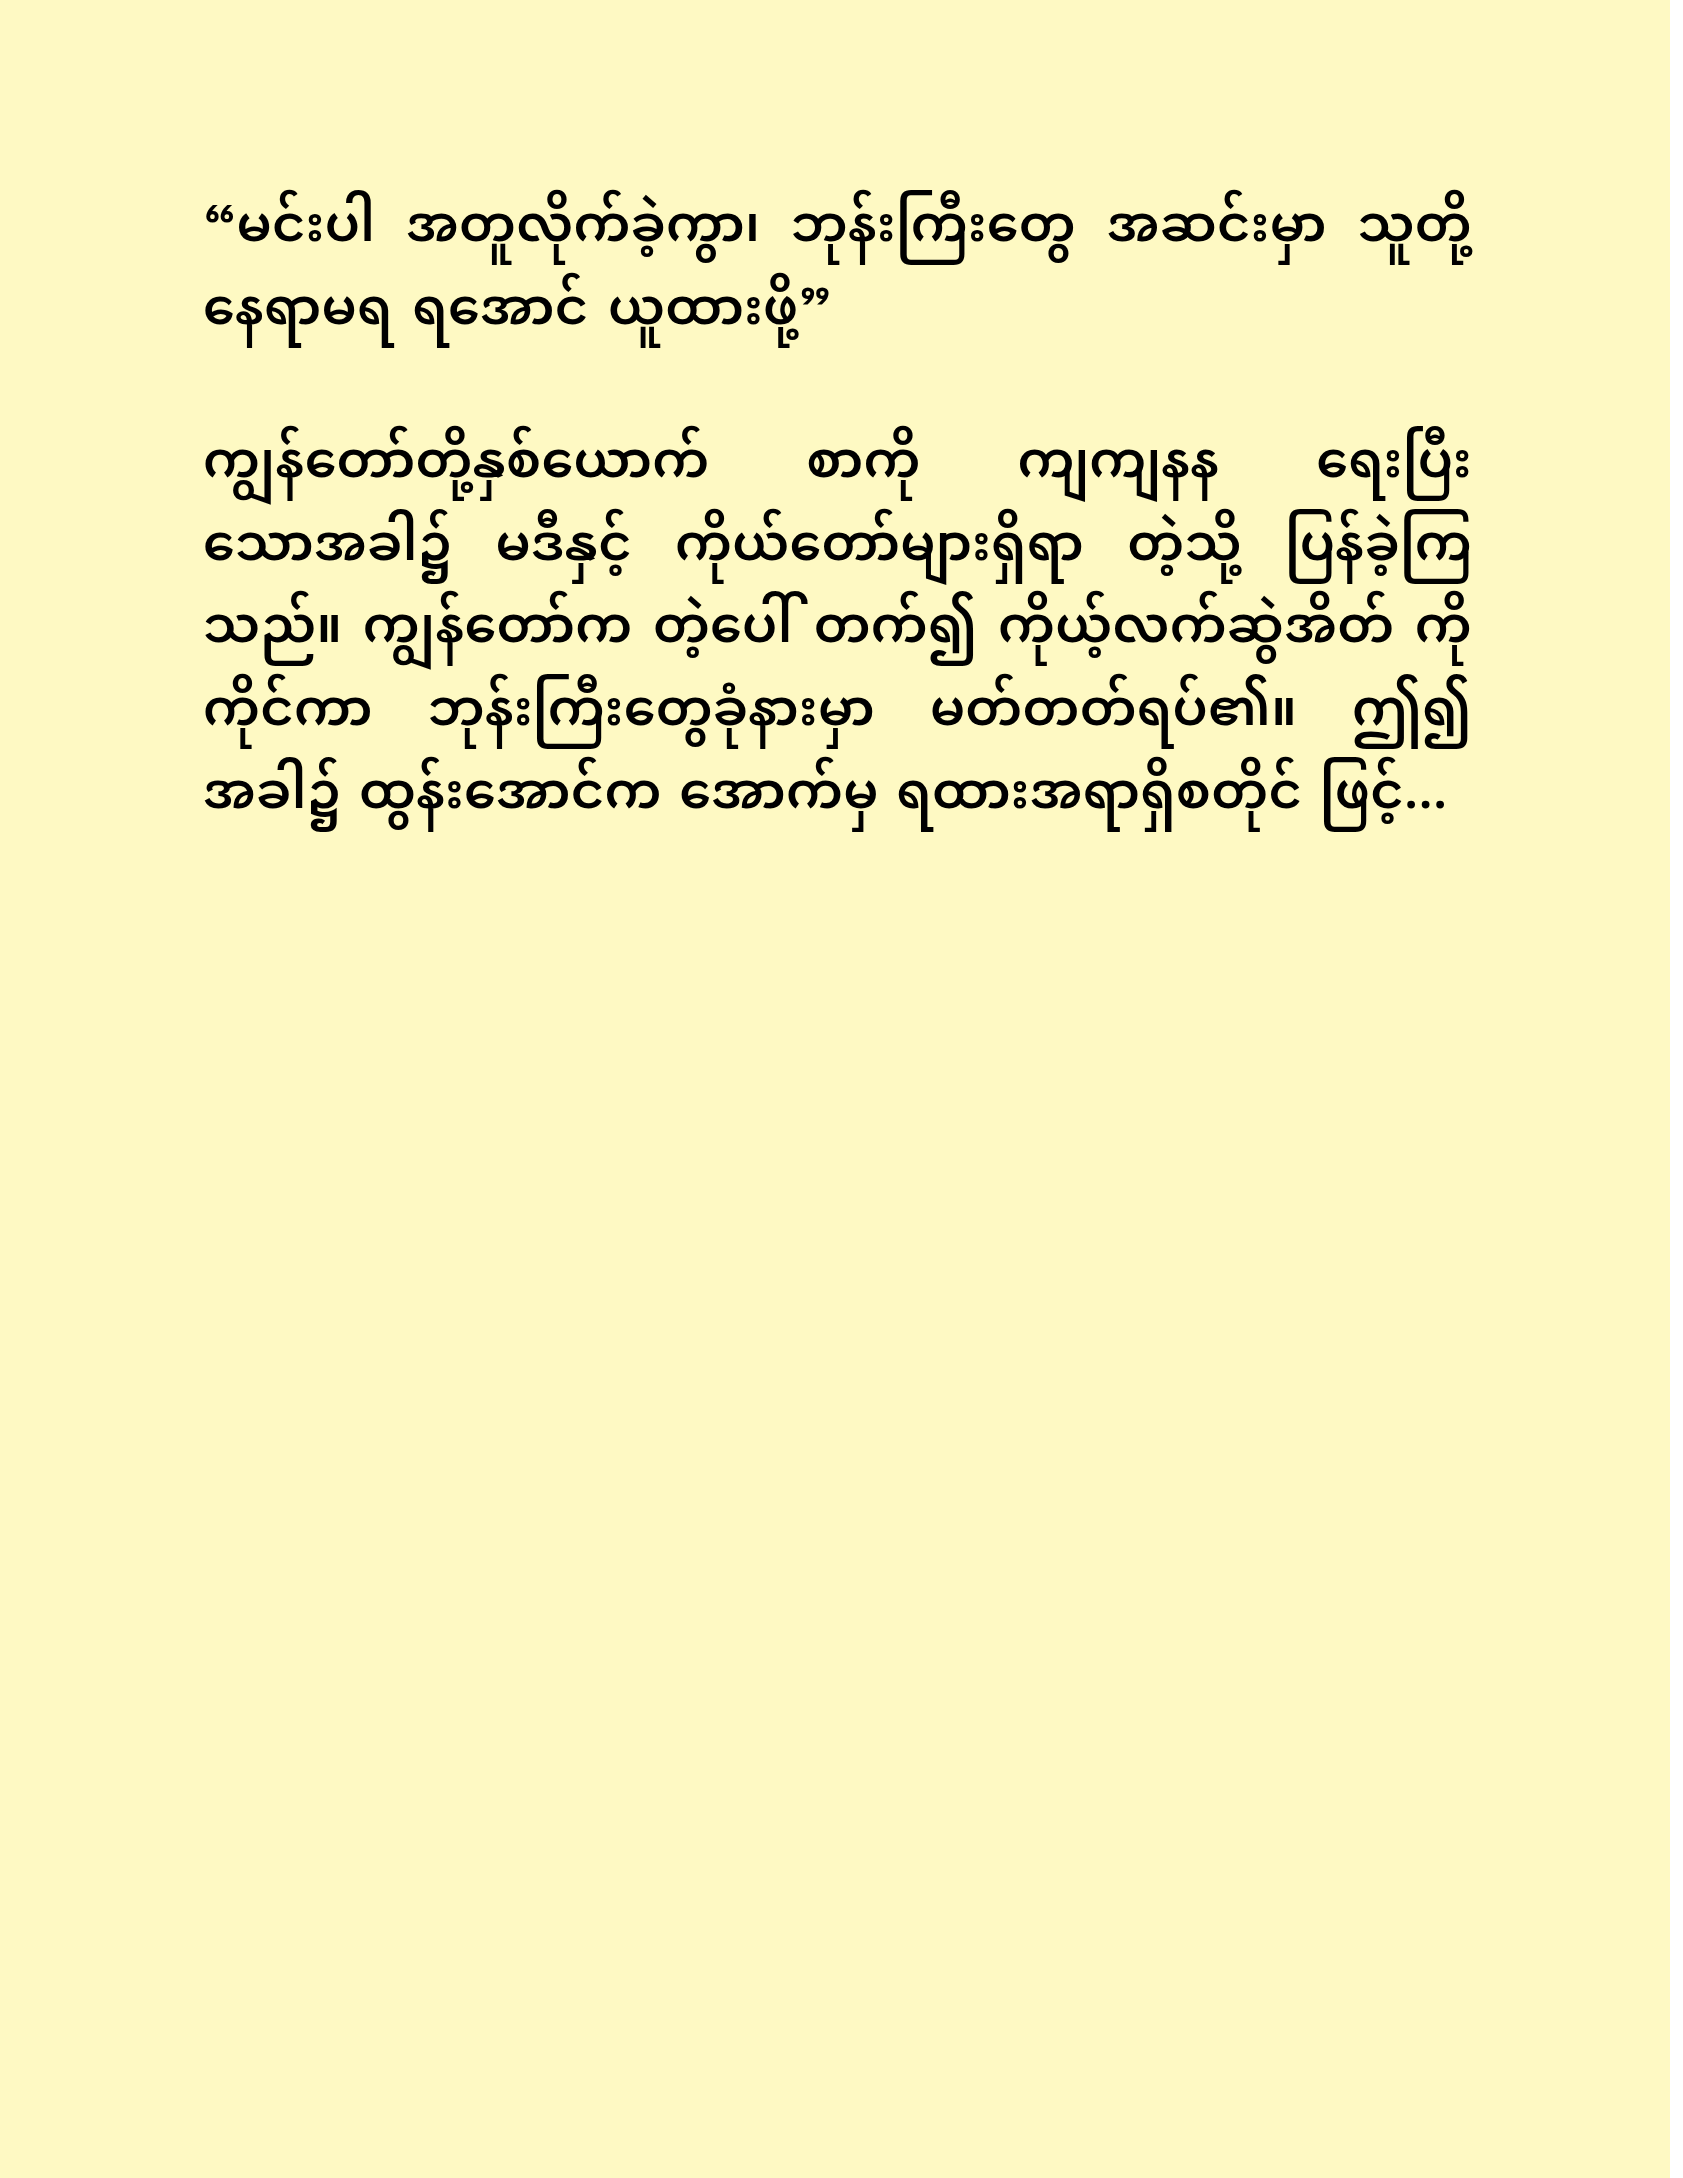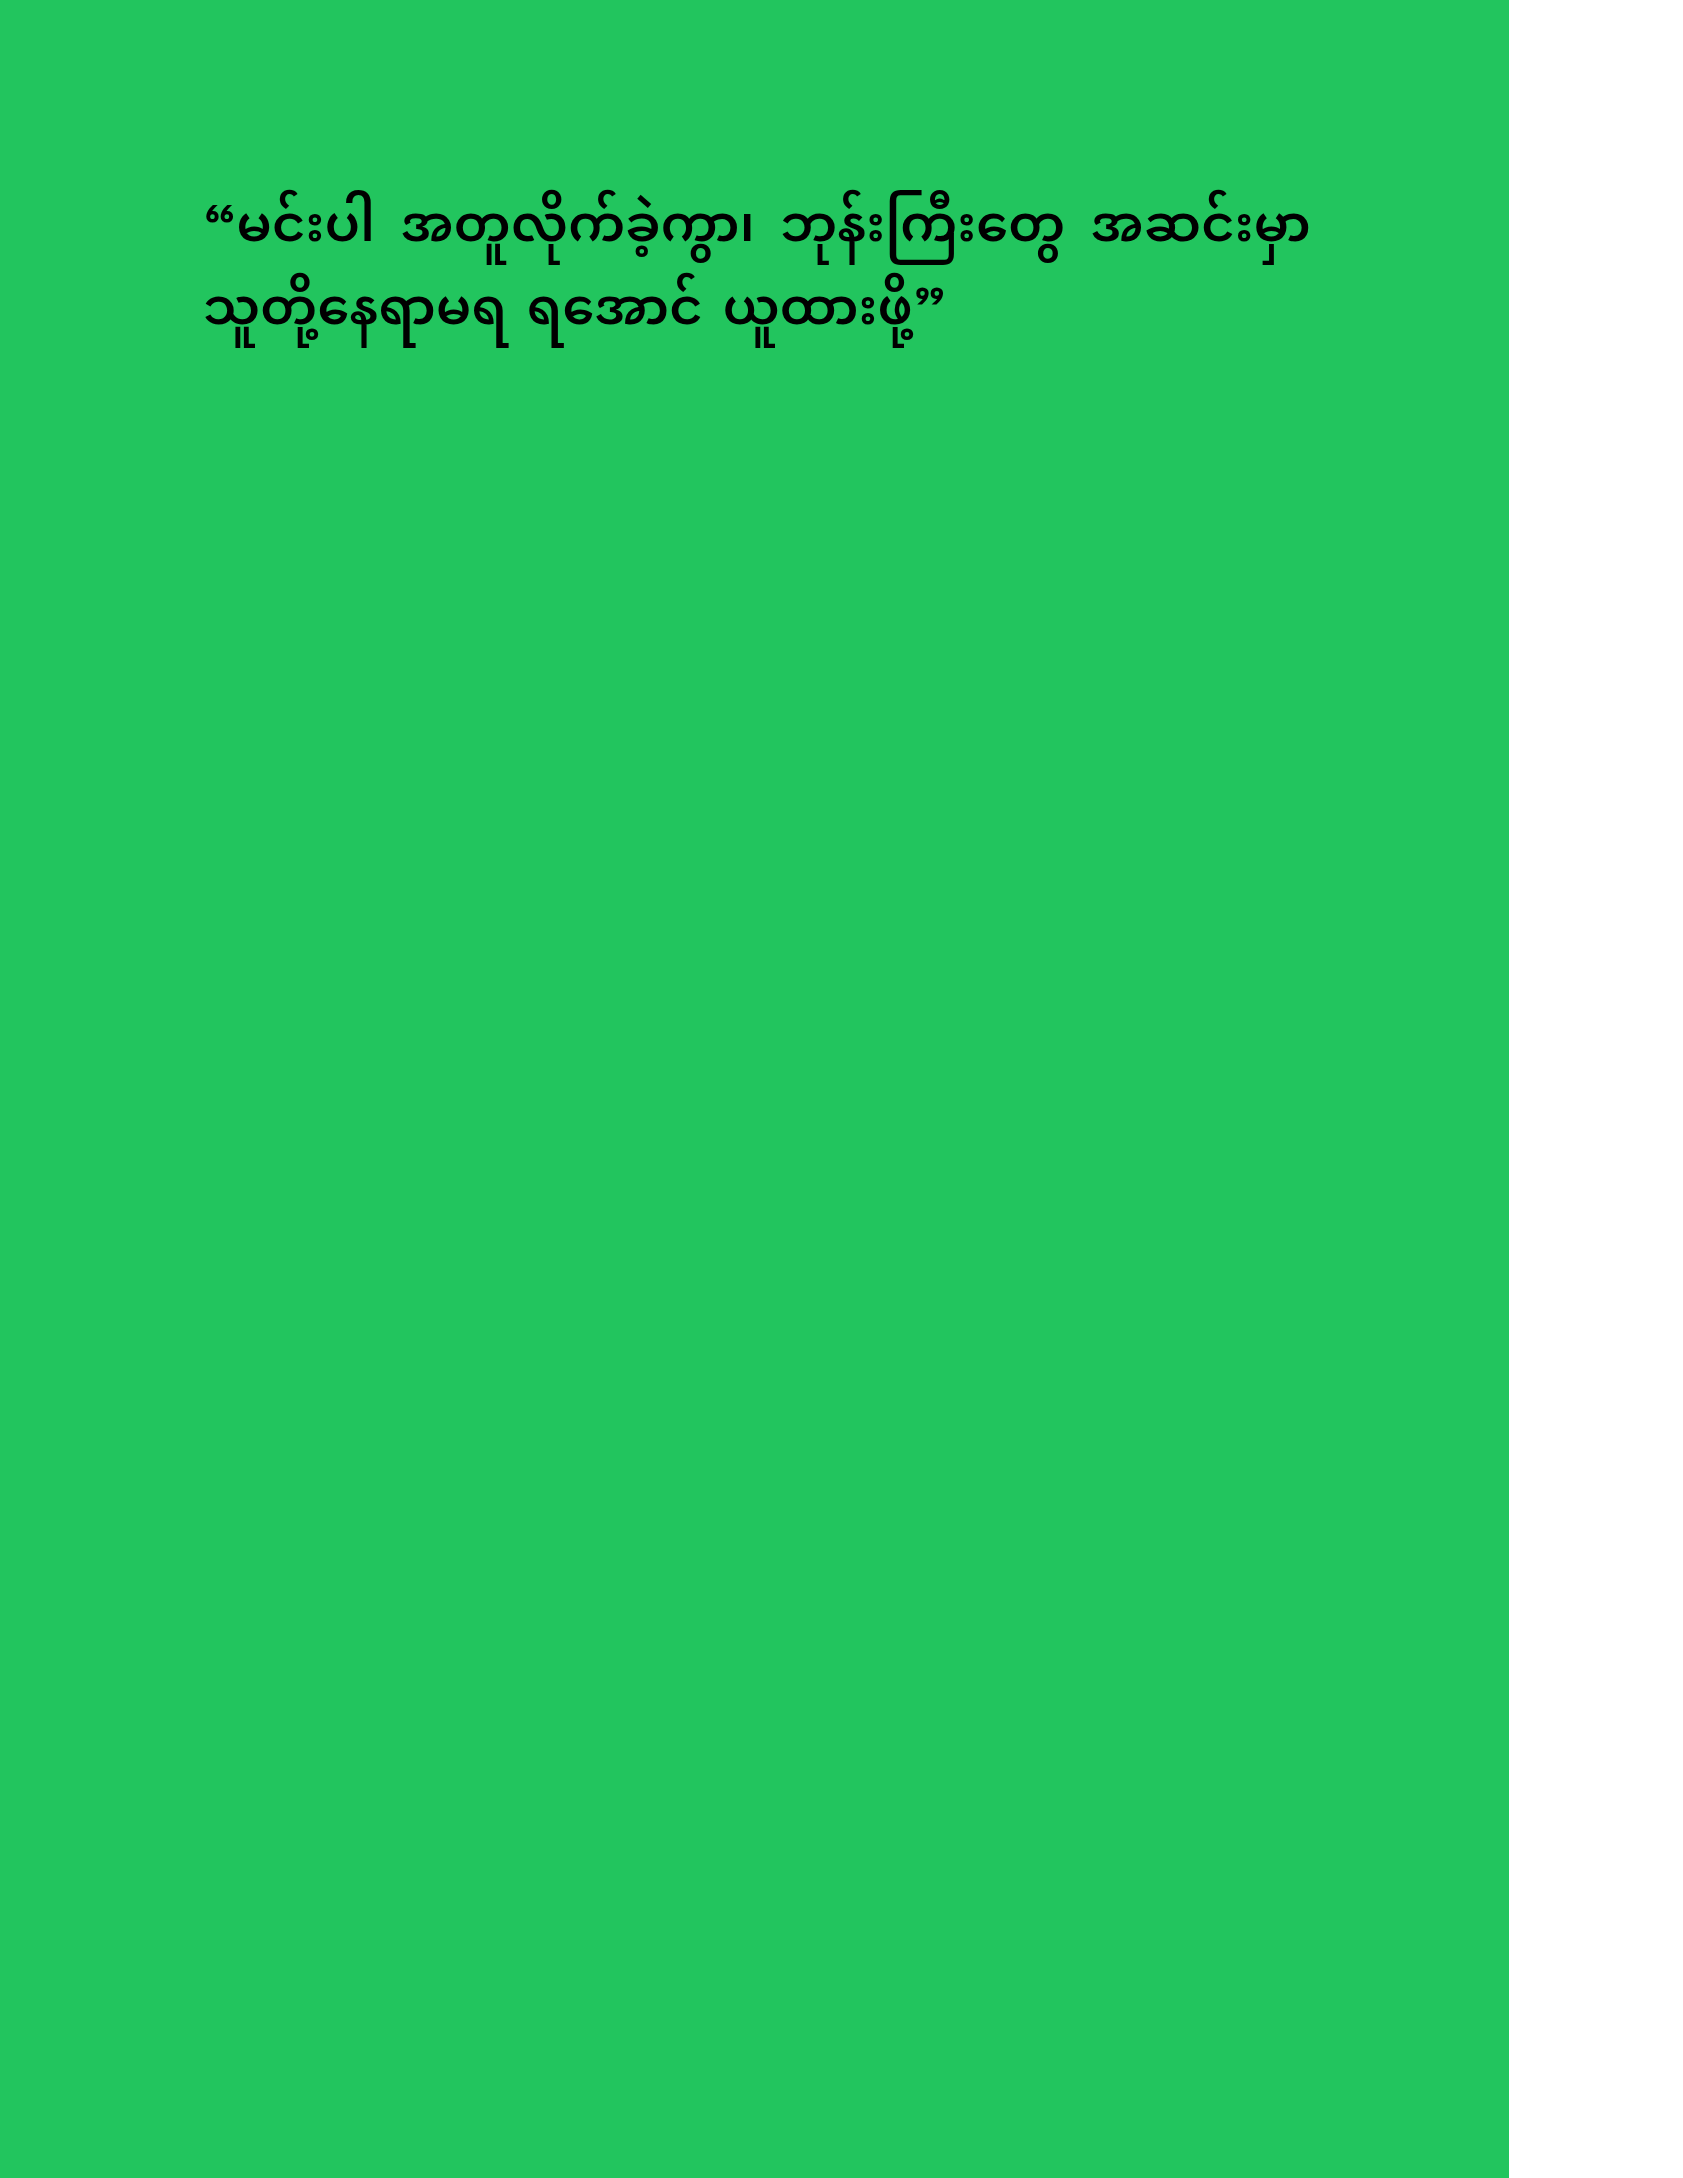--- a/index.html
+++ b/index.html
@@ -2,23 +2,23 @@
 <html><head>
 <meta charset="utf-8">
 <style>
   html, body {
     margin: 0;
     padding: 0;
     background: #ffffff;
   }
   .page {
     position: relative;
-    width: 1509px;
+    width: 1670px;
     height: 2178px;
-    background: #22c55e;
+    background: #fef9c3;
     box-sizing: border-box;
     padding: 188px 198px 119px 203px;
     font-family: "Noto Sans Myanmar", "Padauk", "DejaVu Sans", sans-serif;
   }
   .body-text {
     color: #000000;
     font-size: 51px;
     line-height: 1.62;
     letter-spacing: 0.3px;
     font-weight: 600;
@@ -38,15 +38,16 @@
   .para.gap-large {
     margin-bottom: 91px;
   }
 </style>
 </head>
 <body>
 
 <div class="page">
   <div class="body-text">
     <p class="para dialogue">“မင်းပါ အတူလိုက်ခဲ့ကွာ၊ ဘုန်းကြီးတွေ အဆင်းမှာ သူတို့နေရာမရ ရအောင် ယူထားဖို့”</p>
+    <p class="para">ကျွန်တော်တို့နှစ်ယောက် စာကို ကျကျနန ရေးပြီး သောအခါ၌ မဒီနှင့် ကိုယ်တော်များရှိရာ တဲ့သို့ ပြန်ခဲ့ကြ သည်။ ကျွန်တော်က တဲ့ပေါ် တက်၍ ကိုယ့်လက်ဆွဲအိတ် ကိုကိုင်ကာ ဘုန်းကြီးတွေခုံနားမှာ မတ်တတ်ရပ်၏။ ဤ၍ အခါ၌ ထွန်းအောင်က အောက်မှ ရထားအရာရှိစတိုင် ဖြင့်...</p>
   </div>
 </div>
 
 
 </body></html>

